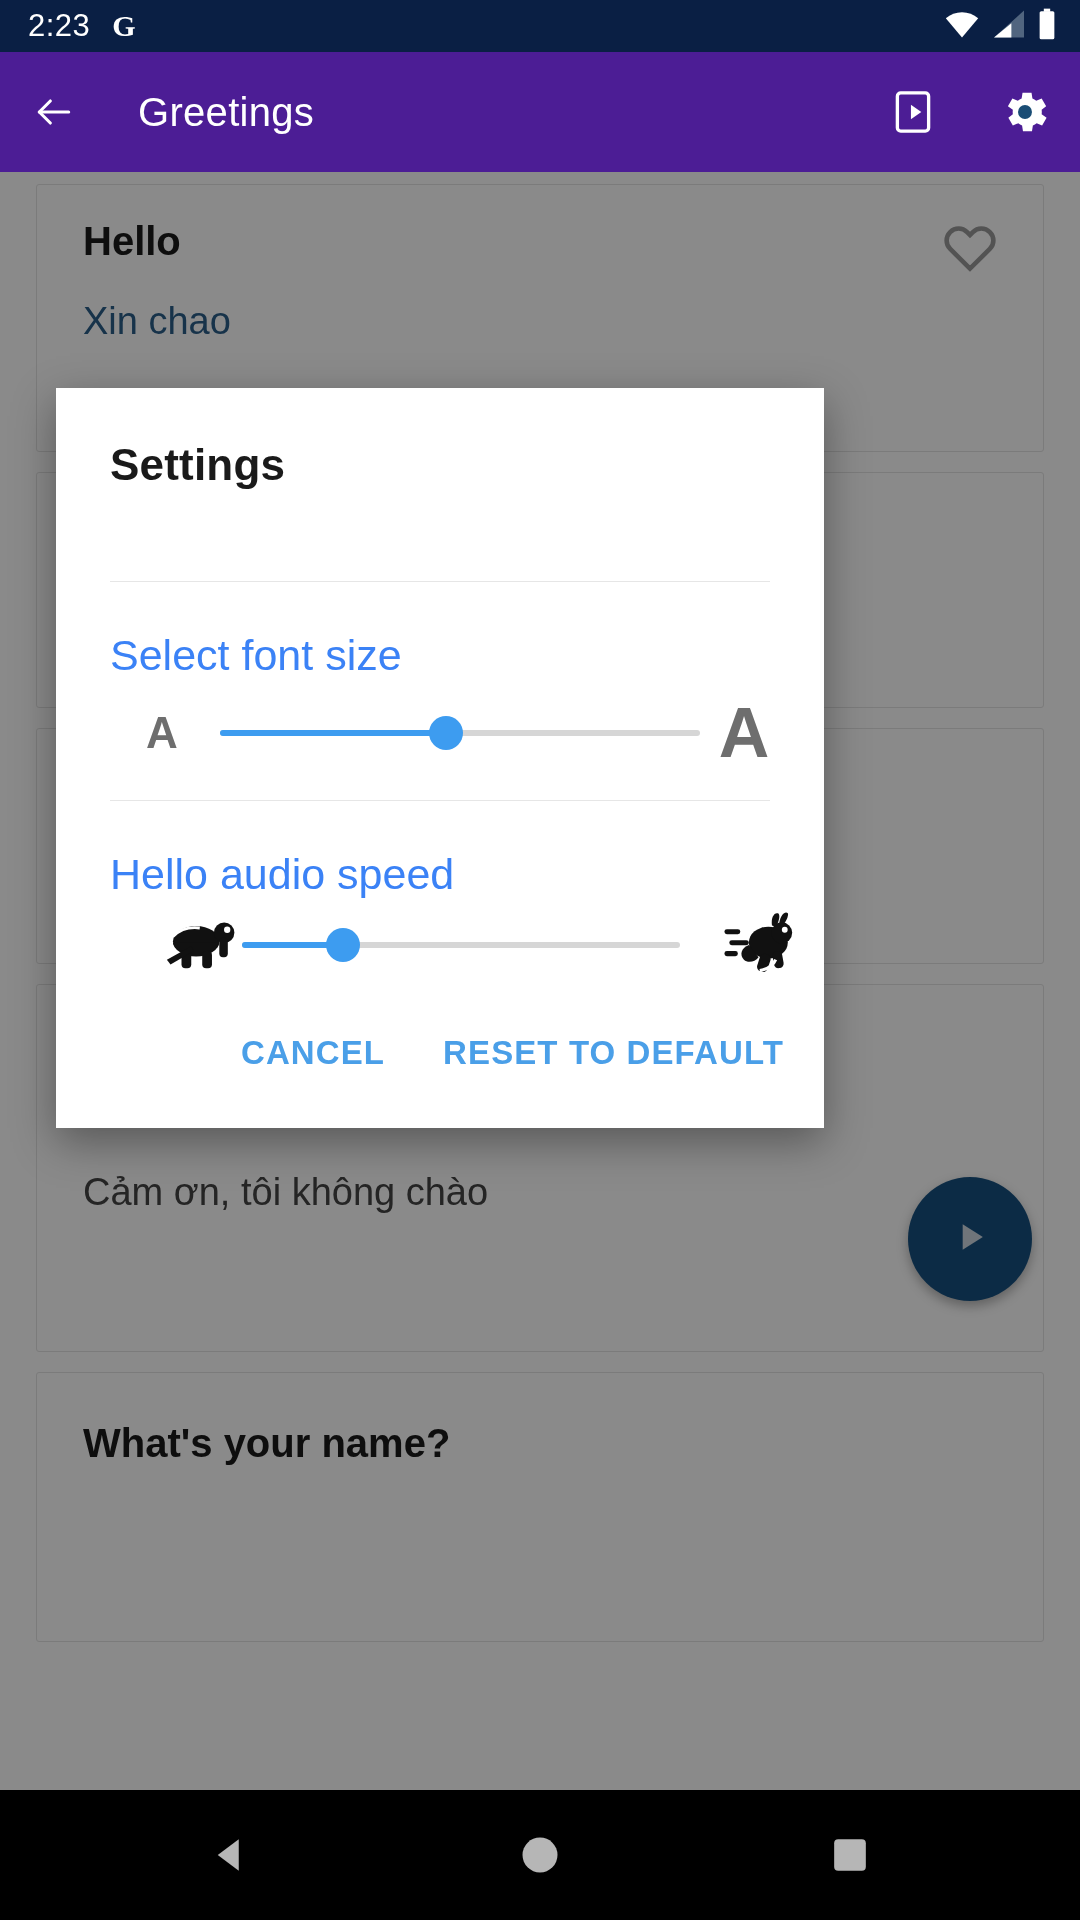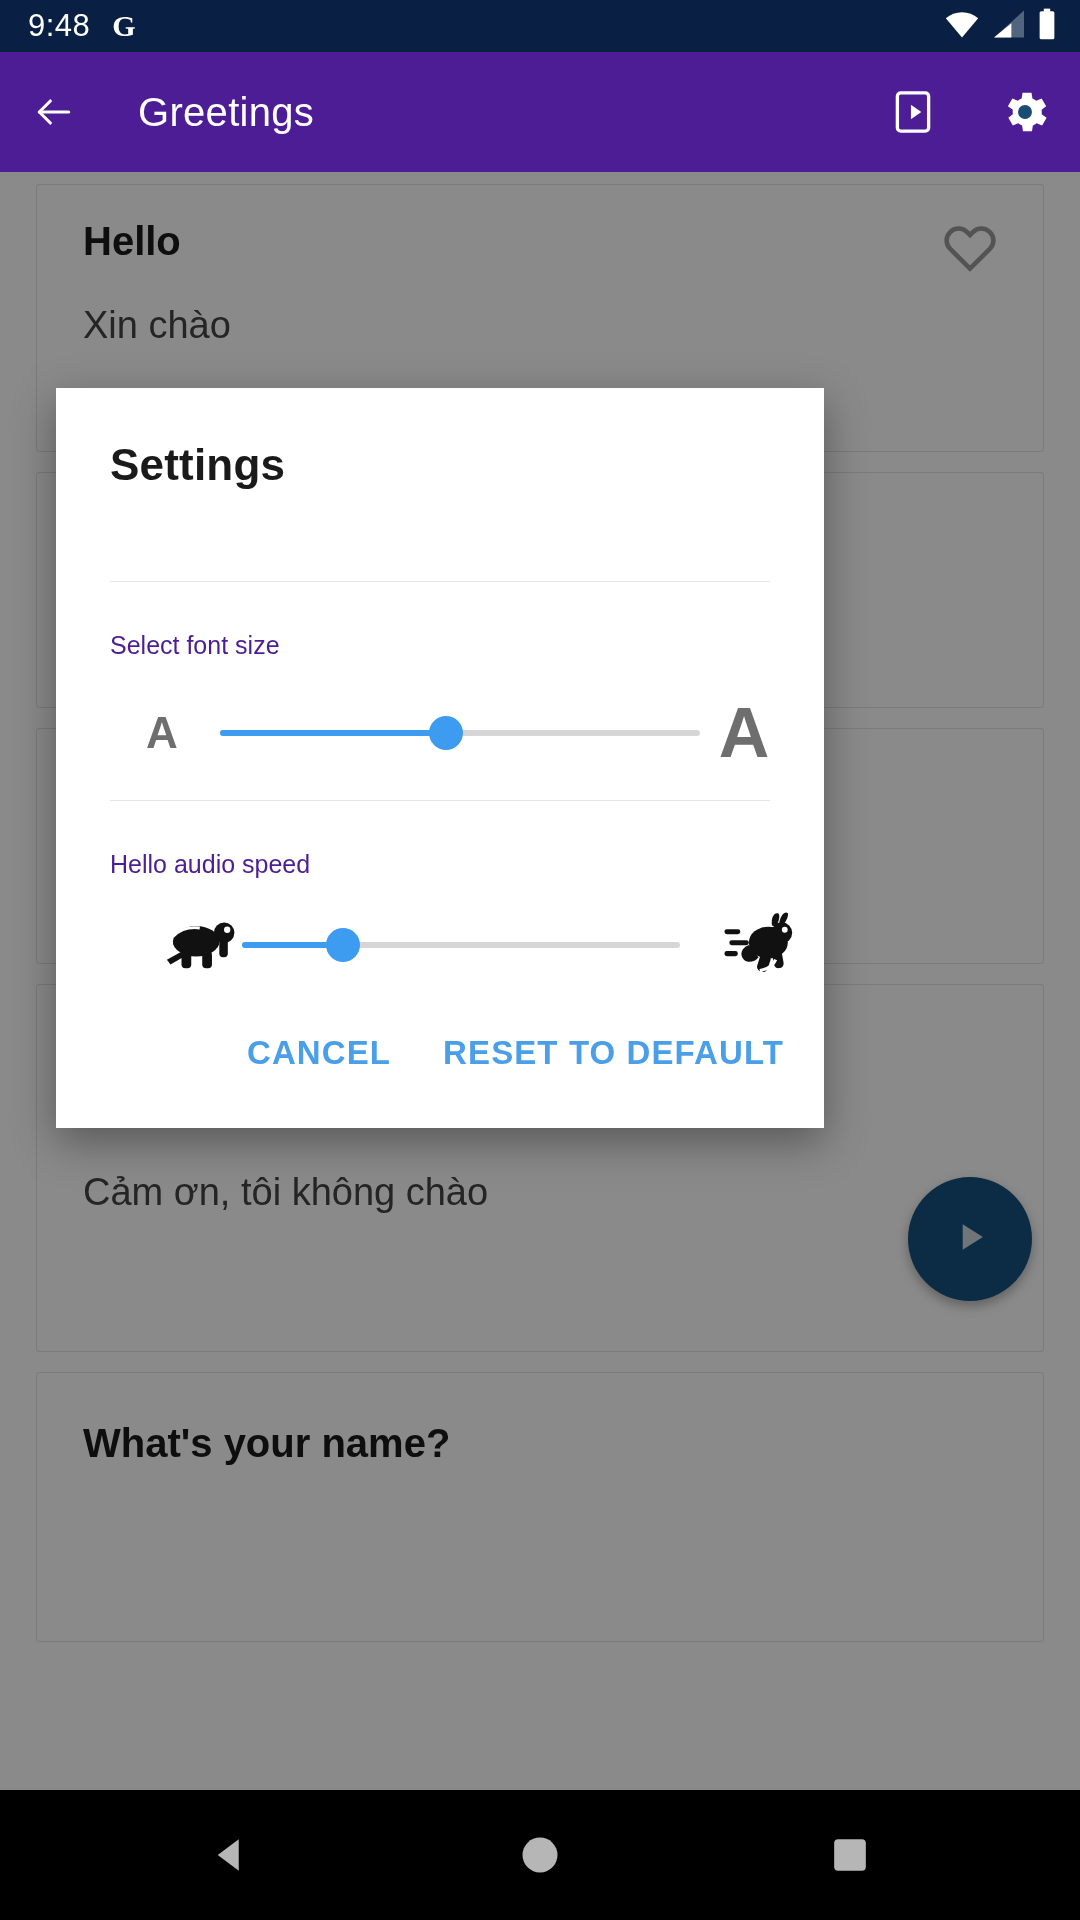--- a/index.html
+++ b/index.html
@@ -77,21 +77,21 @@
     font-size:44px; font-weight:700; color:#1a1a1a; letter-spacing:0.2px;
   }
   .divider {
     position:absolute; left:54px; width:660px; height:1px; background:#e6e6e6;
   }
   #divider-top { top:193px; }
   #divider-mid { top:412px; }
 
   .section-label {
     position:absolute; left:54px;
-    font-size:25px; color:#4c1d95; font-weight:400;
+    font-size:43px; color:#3b82f6; font-weight:400;
   }
   #label-font { top:243px; }
   #label-audio { top:462px; }
 
   
   .slider-row { position:absolute; left:0; width:768px; height:80px; display:flex; align-items:center; }
   #row-font { top:305px; }
   #row-audio { top:517px; }
 
   .slider-track-wrap {
@@ -117,21 +117,21 @@
   }
 
   #turtle-icon { position:absolute; left:90px; width:110px; display:flex; justify-content:center; }
   #rabbit-icon { position:absolute; left:650px; width:110px; display:flex; justify-content:center; }
   #audio-slider { position:absolute; left:186px; width:438px; }
 
   
   #dialog-actions {
     position:absolute; left:0; bottom:0; width:768px; height:150px;
     display:flex; align-items:center; justify-content:flex-end;
-    padding-right:18px; gap:8px;
+    padding-right:18px; gap:14px;
   }
   .dlg-btn {
     background:none; border:none; cursor:pointer;
     color:#4a9fe8; font-size:33px; font-weight:700;
     letter-spacing:1.1px; padding:18px 22px;
     font-family:"Liberation Sans", sans-serif;
   }
 
   
   #nav-bar {
@@ -141,21 +141,20 @@
   }
   .nav-btn { display:flex; align-items:center; justify-content:center; width:110px; height:110px; }
 </style>
 </head>
 <body>
 
 <div id="bg-content">
 
   <div class="card" style="top:12px;height:268px;">
     <div class="card-title">Hello</div>
-    <div class="card-trans">Xin chào</div>
     <div class="card-phon">Xin chao</div>
     <span class="heart-icon">
       <svg width="62" height="58" viewBox="0 0 24 24" fill="none" stroke="#9a9a9a" stroke-width="1.9">
         <path d="M12 20.5 3.8 12.4a4.9 4.9 0 0 1 0-7 4.9 4.9 0 0 1 7 0l1.2 1.2 1.2-1.2a4.9 4.9 0 0 1 7 0 4.9 4.9 0 0 1 0 7Z"></path>
       </svg>
     </span>
   </div>
 
   <div class="card" style="top:300px;height:236px;"></div>
   <div class="card" style="top:556px;height:236px;"></div>
@@ -173,21 +172,21 @@
       <svg width="44" height="44" viewBox="0 0 24 24" fill="#cfd9e2">
           <path d="M8 5v14l11-7z"></path>
         </svg>
     </span>
   </div>
 </div>
 
 <div id="scrim"></div>
 
 <div id="status-bar">
-  <span id="status-time">9:48</span>
+  <span id="status-time">2:23</span>
   <span id="status-g">G</span>
   <span id="status-right">
     <span>
       <svg width="40" height="30" viewBox="0 0 24 20">
           <path d="M12 19 1.2 6.2a16.5 16.5 0 0 1 21.6 0Z" fill="#ffffff"></path>
         </svg>
     </span>
     <span>
       <svg width="36" height="30" viewBox="0 0 24 20">
         <path d="M22 1v18H2Z" fill="#51657f"></path>

